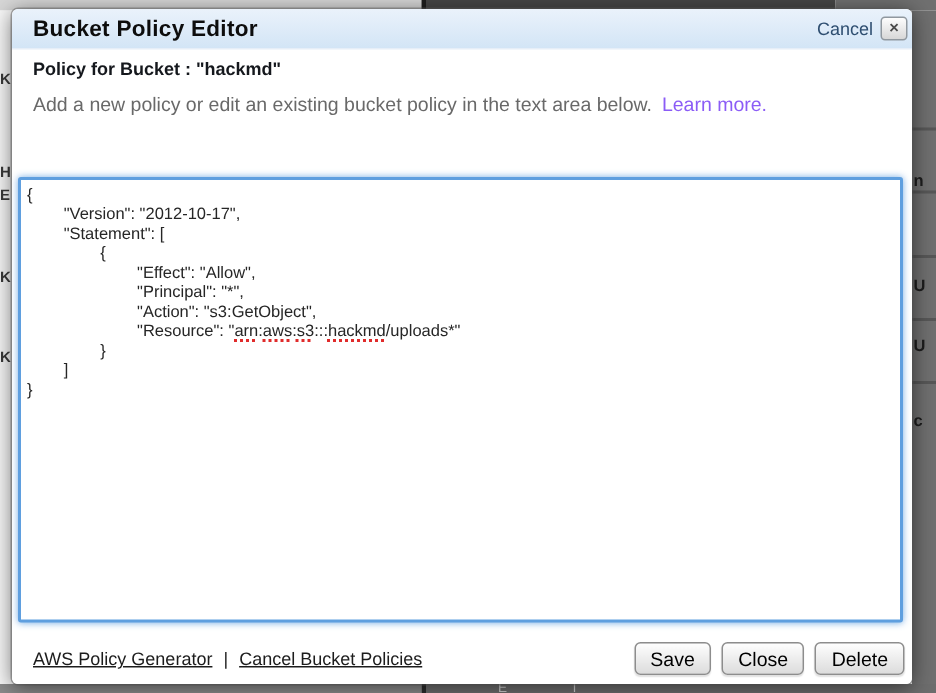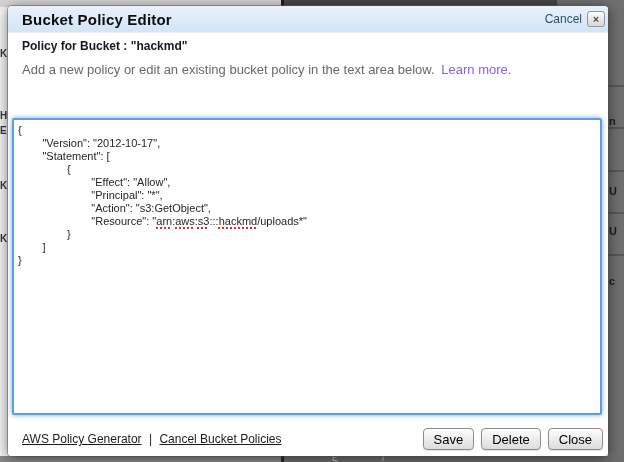--- a/index.html
+++ b/index.html
@@ -139,17 +139,17 @@
     <line x1="10" y1="6" x2="6" y2="10" stroke="#999999" stroke-width="1.3"></line>
   </svg>
 
   <div class="dlg-footer">
     <div class="footer-links">
       <span class="footer-link">AWS Policy Generator</span>
       <span class="link-sep">|</span>
       <span class="footer-link">Cancel Bucket Policies</span>
     </div>
     <div class="btn">Save</div>
+    <div class="btn">Close</div>
     <div class="btn">Delete</div>
-    <div class="btn">Close</div>
   </div>
 
 </div>
 
 </body></html>

